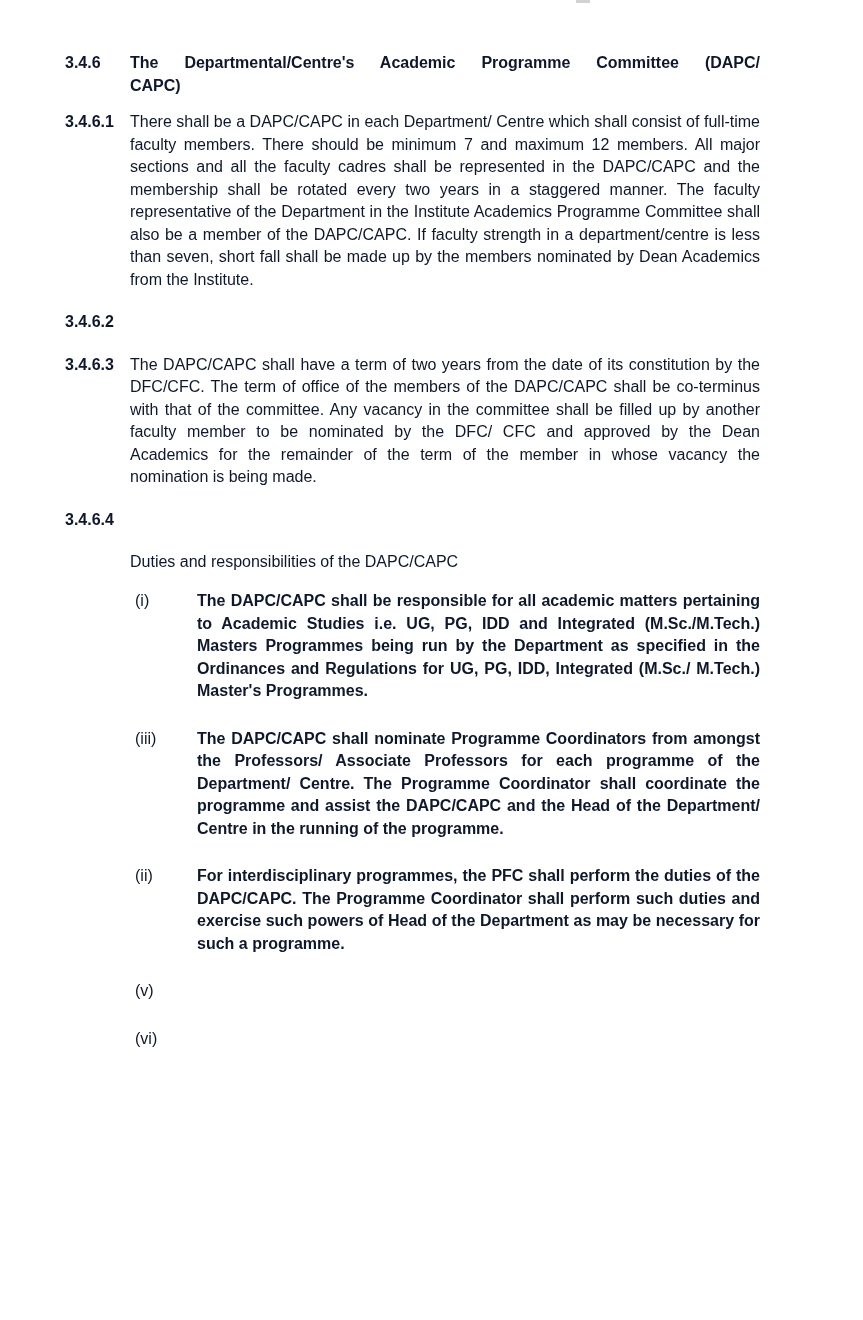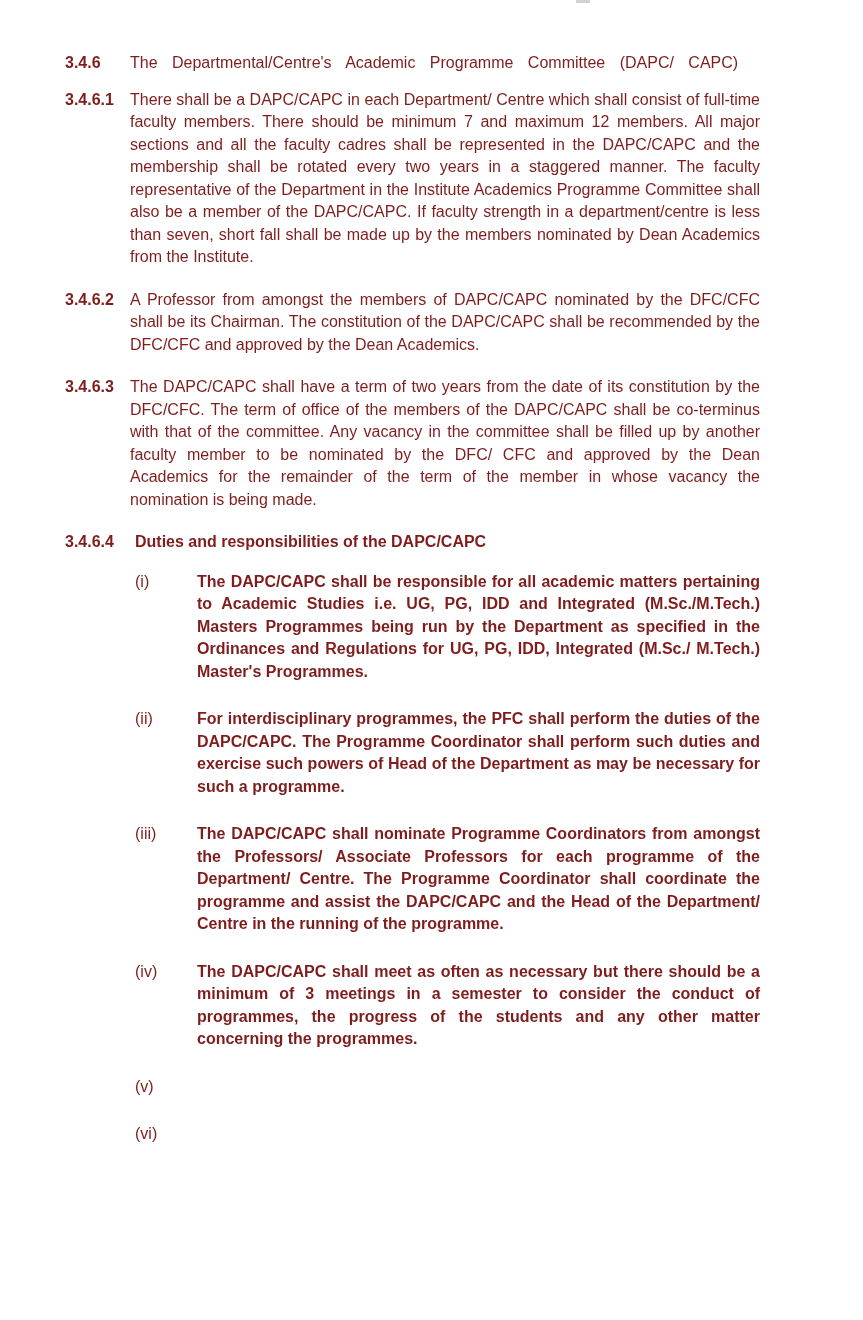--- a/index.html
+++ b/index.html
@@ -5,41 +5,41 @@
   * { box-sizing: border-box; }
   html, body { margin: 0; padding: 0; background: #ffffff; }
   .page {
     position: relative;
     width: 863px;
     height: 1320px;
     background: #ffffff;
     font-family: "Liberation Sans", "DejaVu Sans", sans-serif;
     font-size: 16px;
     line-height: 22.5px;
-    color: #7f1d1d;
+    color: #0f172a;
     overflow: hidden;
   }
   .edge-artifact {
     position: absolute;
     top: 0; left: 576px;
     width: 14px; height: 3px;
     background: #d2d2d2;
   }
   .content {
     position: absolute;
     top: 52px; left: 65px;
     width: 700px;
   }
   .sec { display: flex; align-items: flex-start; margin-bottom: 20px; }
   .sec-num { flex: 0 0 65px; font-weight: 700; }
   .sec-text { width: 630px; text-align: justify; }
   .sec--title { margin-bottom: 14px; }
-  .sec--title .sec-text { font-weight: 400; word-spacing: 10px; }
-  .sec--subheading { margin-bottom: 17px; justify-content: space-between; }
-  .sec--subheading .sec-text { font-weight: 700; }
+  .sec--title .sec-text { font-weight: 700; word-spacing: 10px; }
+  .sec--subheading { margin-bottom: 17px; }
+  .sec--subheading .sec-text { font-weight: 400; margin-top: 42px; }
   .duties-list { margin-top: 0; }
   .list-item { display: flex; align-items: flex-start; margin: 0 0 25px 70px; }
   .li-num { flex: 0 0 62px; }
   .li-text { width: 563px; text-align: justify; font-weight: bold; }
   .list-item:last-child { margin-bottom: 16px; align-items: flex-end; }
 </style>
 </head>
 <body>
 
 <div class="page">
@@ -52,54 +52,49 @@
       <div class="sec-text">The Departmental/Centre's Academic Programme Committee (DAPC/ CAPC)</div>
     </div>
 
     <div class="sec">
       <div class="sec-num">3.4.6.1</div>
       <div class="sec-text">There shall be a DAPC/CAPC in each Department/ Centre which shall consist of full-time faculty members. There should be minimum 7 and maximum 12 members. All major sections and all the faculty cadres shall be represented in the DAPC/CAPC and the membership shall be rotated every two years in a staggered manner.  The faculty representative of the Department in the Institute Academics Programme Committee shall also be a member of the DAPC/CAPC. If faculty strength in a department/centre is less than seven, short fall shall be made up by the members nominated by Dean Academics from the Institute.</div>
     </div>
 
     <div class="sec">
       <div class="sec-num">3.4.6.2</div>
-      <div class="sec-text">A Professor from amongst the members of DAPC/CAPC nominated by the DFC/CFC shall be its Chairman. The constitution of the DAPC/CAPC shall be recommended by the DFC/CFC and approved by the Dean Academics.</div>
     </div>
 
     <div class="sec">
       <div class="sec-num">3.4.6.3</div>
       <div class="sec-text">The DAPC/CAPC shall have a term of two years from the date of its constitution by the DFC/CFC. The term of office of the members of the DAPC/CAPC shall be co-terminus with that of the committee. Any vacancy in the committee shall be filled up by another faculty member to be nominated by the DFC/ CFC and approved by the Dean Academics for the remainder of the term of the member in whose vacancy the nomination is being made.</div>
     </div>
 
     <div class="sec sec--subheading">
       <div class="sec-num">3.4.6.4</div>
       <div class="sec-text">Duties and responsibilities of the DAPC/CAPC</div>
     </div>
 
     <div class="duties-list">
 
       <div class="list-item">
         <div class="li-num">(i)</div>
         <div class="li-text">The DAPC/CAPC shall be responsible for all academic matters pertaining to Academic Studies i.e. UG, PG, IDD and Integrated (M.Sc./M.Tech.) Masters Programmes being run by the Department as specified in the Ordinances and Regulations for UG, PG, IDD, Integrated (M.Sc./ M.Tech.) Master's Programmes.</div>
       </div>
 
       <div class="list-item">
-        <div class="li-num">(ii)</div>
-        <div class="li-text">For interdisciplinary programmes, the PFC shall perform the duties of the DAPC/CAPC. The Programme Coordinator shall perform such duties and exercise such powers of Head of the Department as may be necessary for such a programme.</div>
-      </div>
-
-      <div class="list-item">
         <div class="li-num">(iii)</div>
         <div class="li-text">The DAPC/CAPC shall nominate Programme Coordinators from amongst the Professors/ Associate Professors for each programme of the Department/ Centre. The Programme Coordinator shall coordinate the programme and assist the DAPC/CAPC and the Head of the Department/ Centre in the running of the programme.</div>
       </div>
 
       <div class="list-item">
-        <div class="li-num">(iv)</div>
-        <div class="li-text">The DAPC/CAPC shall meet as often as necessary but there should be a minimum of 3 meetings in a semester to consider the conduct of programmes, the progress of the students and any other matter concerning the programmes.</div>
+        <div class="li-num">(ii)</div>
+        <div class="li-text">For interdisciplinary programmes, the PFC shall perform the duties of the DAPC/CAPC. The Programme Coordinator shall perform such duties and exercise such powers of Head of the Department as may be necessary for such a programme.</div>
       </div>
+
 
       <div class="list-item">
         <div class="li-num">(v)</div>
       </div>
 
       <div class="list-item">
         <div class="li-num">(vi)</div>
       </div>
 
     </div>

